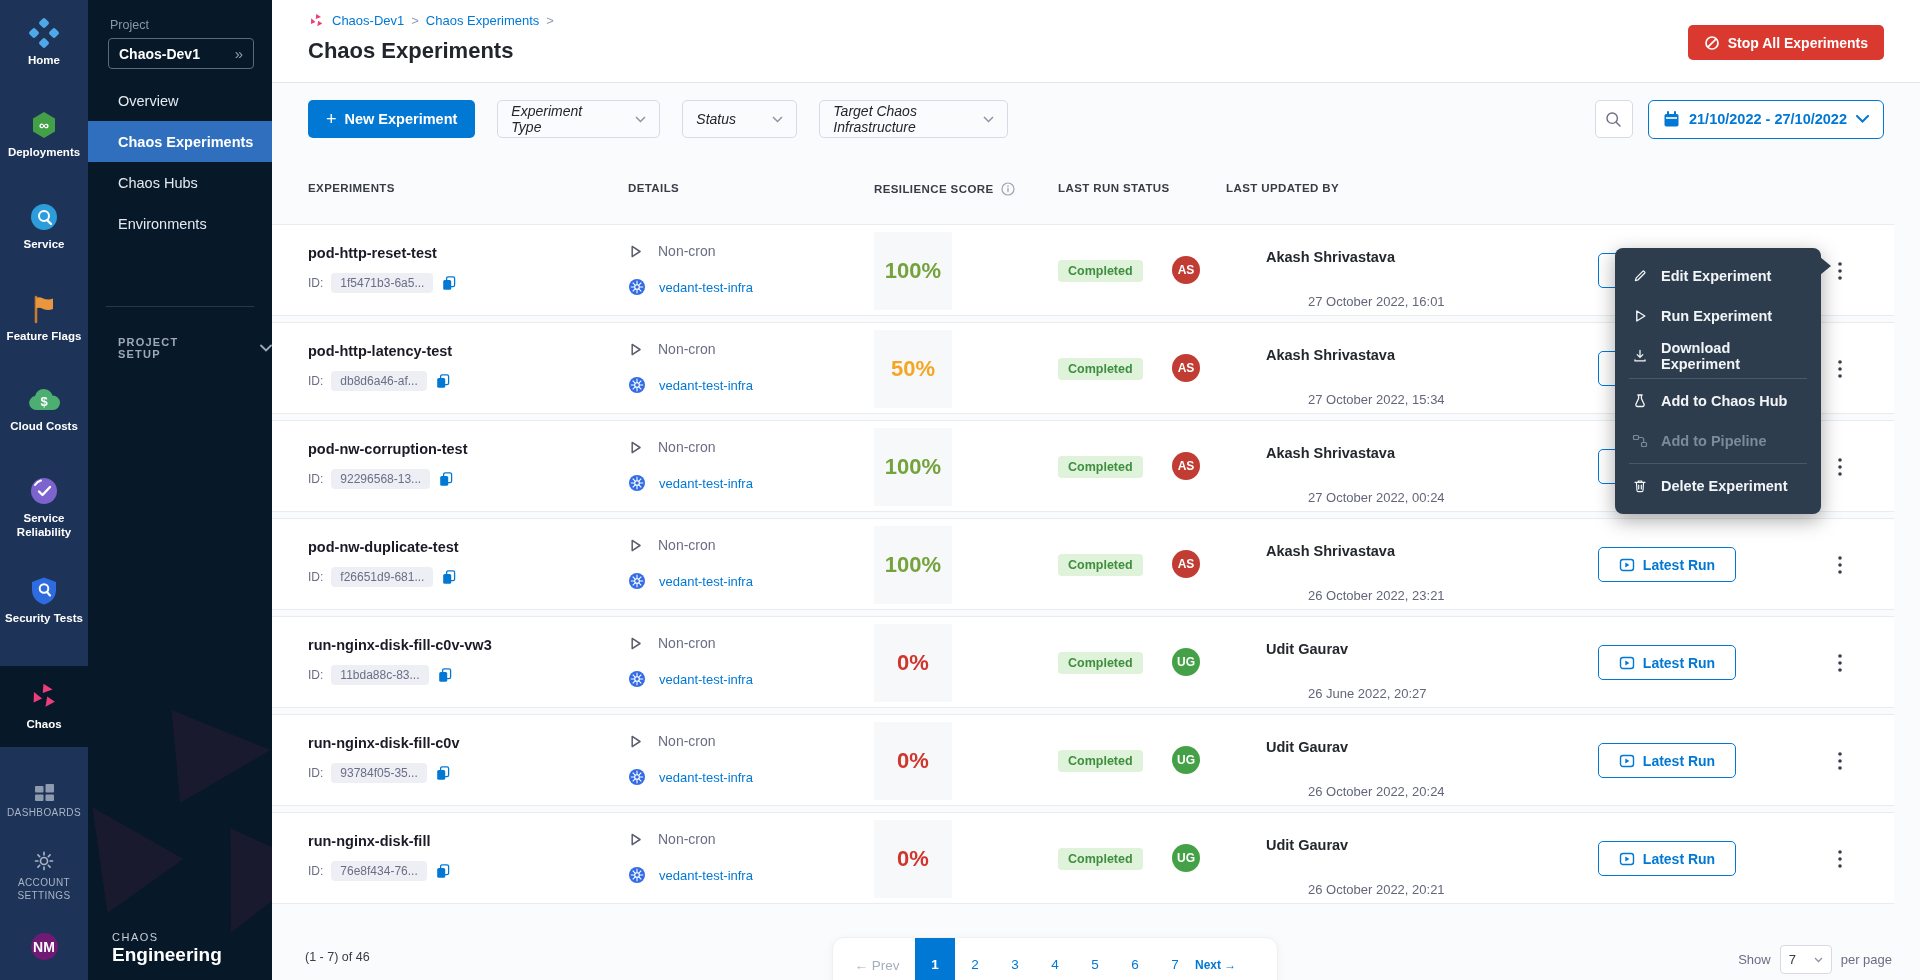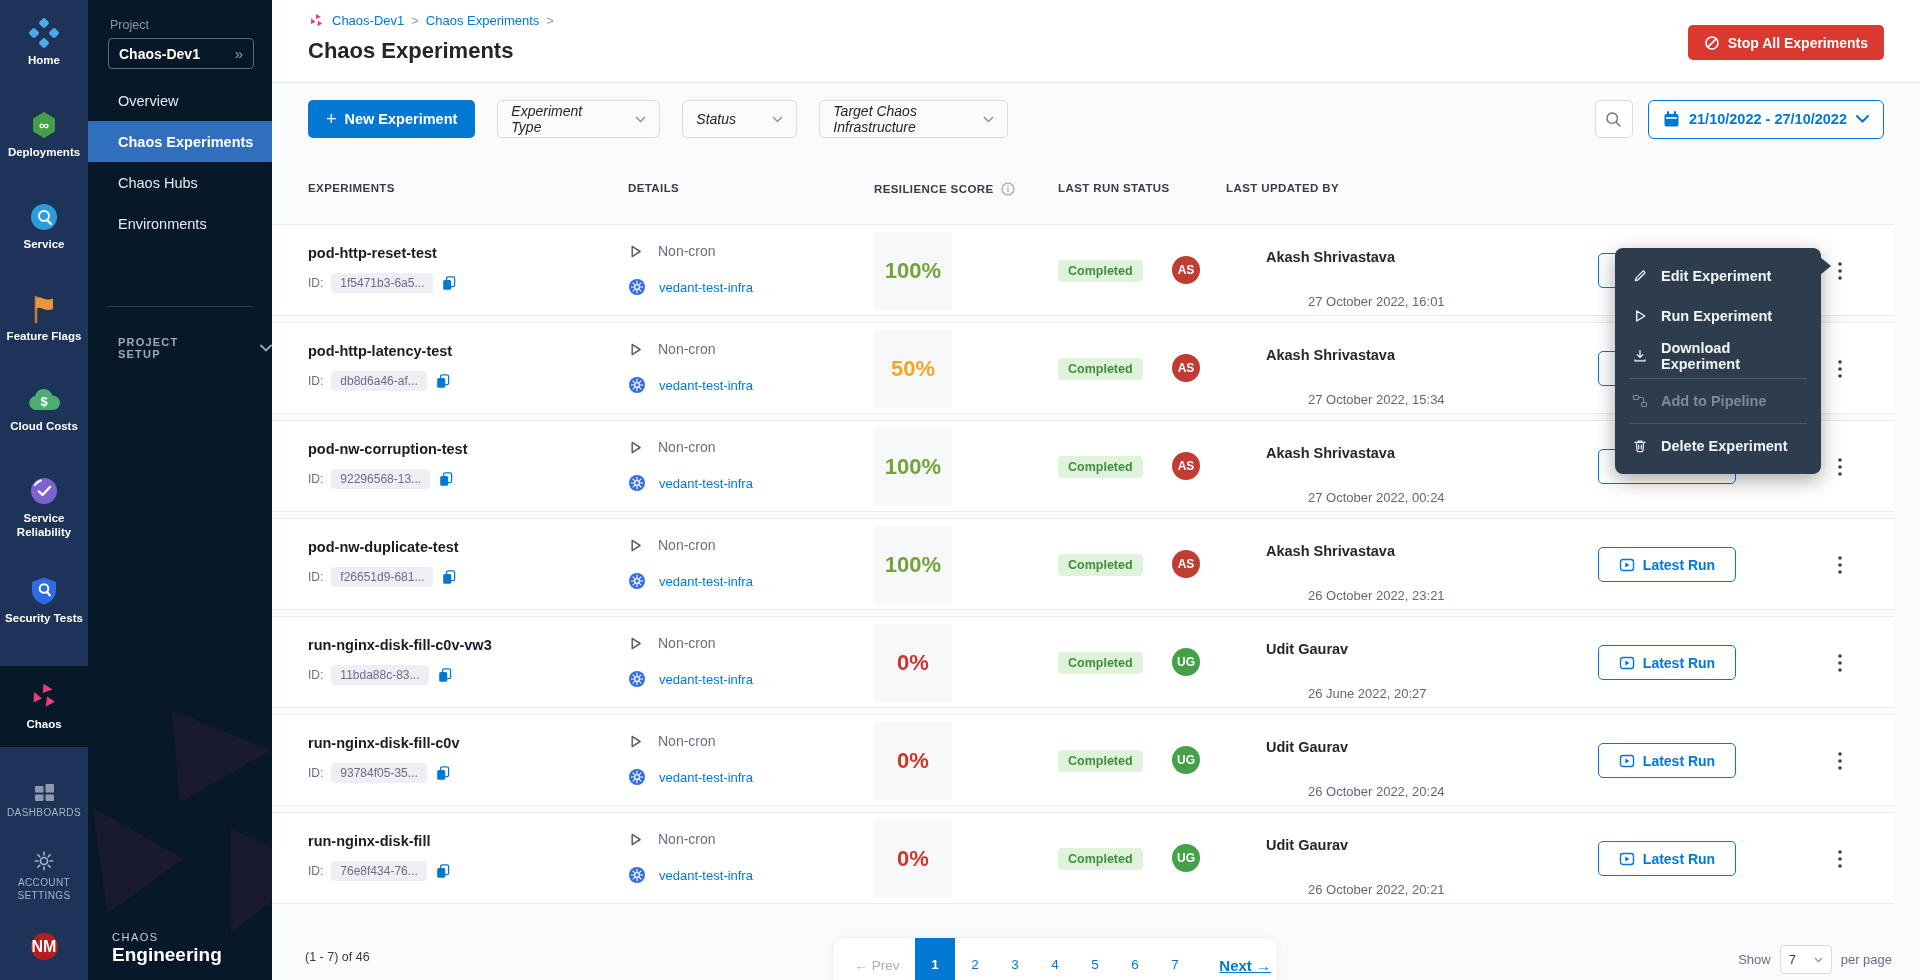--- a/index.html
+++ b/index.html
@@ -19,21 +19,21 @@
   html,body{width:1920px;height:980px;overflow:hidden;}
   body{font-family:"Liberation Sans","DejaVu Sans",sans-serif;background:var(--page-bg);position:relative;}
   svg{display:block;}
 
   
   .module-nav{position:absolute;left:0;top:0;width:88px;height:980px;background:var(--nav-bg);z-index:30;}
   .mod-item{position:absolute;width:88px;display:flex;flex-direction:column;align-items:center;gap:5px;cursor:pointer;}
   .mod-item .mod-label{font-size:11.5px;font-weight:700;color:#fff;text-align:center;line-height:1.25;}
   .mod-item.secondary .mod-label{font-size:10px;font-weight:400;color:#A9B4C4;letter-spacing:.4px;}
   .mod-item.active-block{background:var(--panel-bg);padding:14px 0 16px;}
-  .avatar-nm{width:27px;height:27px;border-radius:50%;background:#b91c1c;color:#fff;font-size:16px;font-weight:700;
+  .avatar-nm{width:27px;height:27px;border-radius:50%;background:#701a75;color:#fff;font-size:14px;font-weight:700;
     display:flex;align-items:center;justify-content:center;}
 
   
   .project-panel{position:absolute;left:88px;top:0;width:184px;height:980px;background:var(--panel-bg);z-index:20;overflow:hidden;}
   .watermark{position:absolute;left:-50px;bottom:-10px;opacity:.08;transform:rotate(-10deg);}
   .proj-label{position:absolute;left:22px;top:18px;font-size:12.5px;color:#8A97A8;}
   .proj-box{position:absolute;left:20px;top:38px;width:146px;height:31px;border:1px solid #5B6B7E;border-radius:4px;
     display:flex;align-items:center;justify-content:space-between;padding:0 10px;cursor:pointer;}
   .proj-name{color:#fff;font-size:14px;font-weight:700;}
   .proj-expand{color:#93A1B2;font-size:15px;}
@@ -110,21 +110,21 @@
   .menu-item.disabled{color:#7C8A9B;cursor:default;}
   .menu-divider{height:1px;background:#47586B;margin:2px 14px;}
 
   
   .pg-summary{position:absolute;left:33px;top:950px;font-size:12.5px;color:#383C46;}
   .pg-card{position:absolute;left:560px;top:937px;height:56px;background:#fff;border:1px solid #EEF0F4;border-radius:12px;
     box-shadow:0 2px 10px rgba(0,0,0,.05);display:flex;align-items:center;overflow:hidden;padding:0 6px;}
   .pg-prev{width:76px;text-align:center;color:#A6AEBD;font-size:13.5px;cursor:default;}
   .pg-page{width:40px;height:56px;line-height:56px;text-align:center;color:var(--primary);font-size:13.5px;cursor:pointer;}
   .pg-page.active{background:var(--primary);color:#fff;font-weight:700;}
-  .pg-next{width:76px;text-align:right;color:var(--primary);font-size:15px;font-weight:600;cursor:pointer;text-decoration:underline;}
+  .pg-next{width:76px;text-align:left;color:var(--primary);font-size:12px;font-weight:600;cursor:pointer;}
   .pg-show{position:absolute;right:28px;top:945px;display:flex;align-items:center;gap:9px;font-size:13px;color:#6B6D85;}
   .pg-select{width:52px;height:29px;border:1px solid var(--border);border-radius:4px;background:#fff;display:flex;
     align-items:center;justify-content:space-between;padding:0 8px;color:#383C46;cursor:pointer;}
 </style>
 </head>
 <body>
 
 <nav class="module-nav">
   <div class="mod-item" style="top:18px">
     <span>
@@ -826,20 +826,28 @@
   </div>
   <div class="menu-item">
     <span>
       <svg width="16" height="16" viewBox="0 0 16 16">
           <path d="M8 2.5 V9.2 M5.2 6.6 L8 9.4 L10.8 6.6 M3 11.8 V12.8 H13 V11.8" stroke="#F2F5F8" stroke-width="1.3" fill="none" stroke-linecap="round"></path>
         </svg>
     </span>
     <span>Download Experiment</span>
   </div>
   <div class="menu-divider"></div>
+  <div class="menu-item">
+    <span>
+      <svg width="16" height="16" viewBox="0 0 16 16">
+          <path d="M5.8 2 h4.4 M6.6 2 v3.4 L3.9 11.3 a1.7 1.7 0 0 0 1.6 2.2 h5 a1.7 1.7 0 0 0 1.6 -2.2 L9.4 5.4 V2" stroke="#F2F5F8" stroke-width="1.3" fill="none" stroke-linecap="round" stroke-linejoin="round"></path>
+        </svg>
+    </span>
+    <span>Add to Chaos Hub</span>
+  </div>
   <div class="menu-item disabled">
     <span>
       <svg width="16" height="16" viewBox="0 0 16 16">
           <g stroke="#7C8A9B" fill="none" stroke-width="1.2">
       <rect x="1.5" y="2.5" width="5" height="4" rx="1"></rect>
             <rect x="9.5" y="9.5" width="5" height="4" rx="1"></rect>
       <path d="M6.5 4.5 h3.2 a2 2 0 0 1 2 2 v3"></path>
           </g>
         </svg>
     </span>

